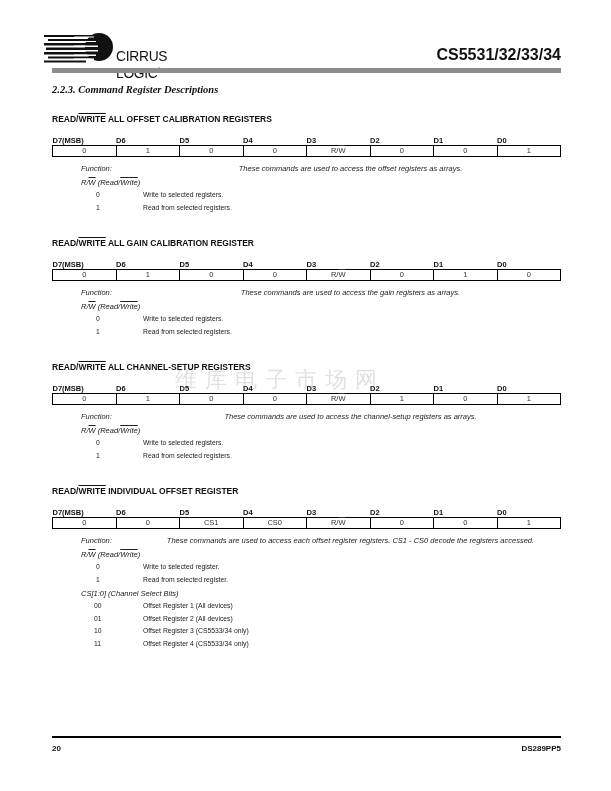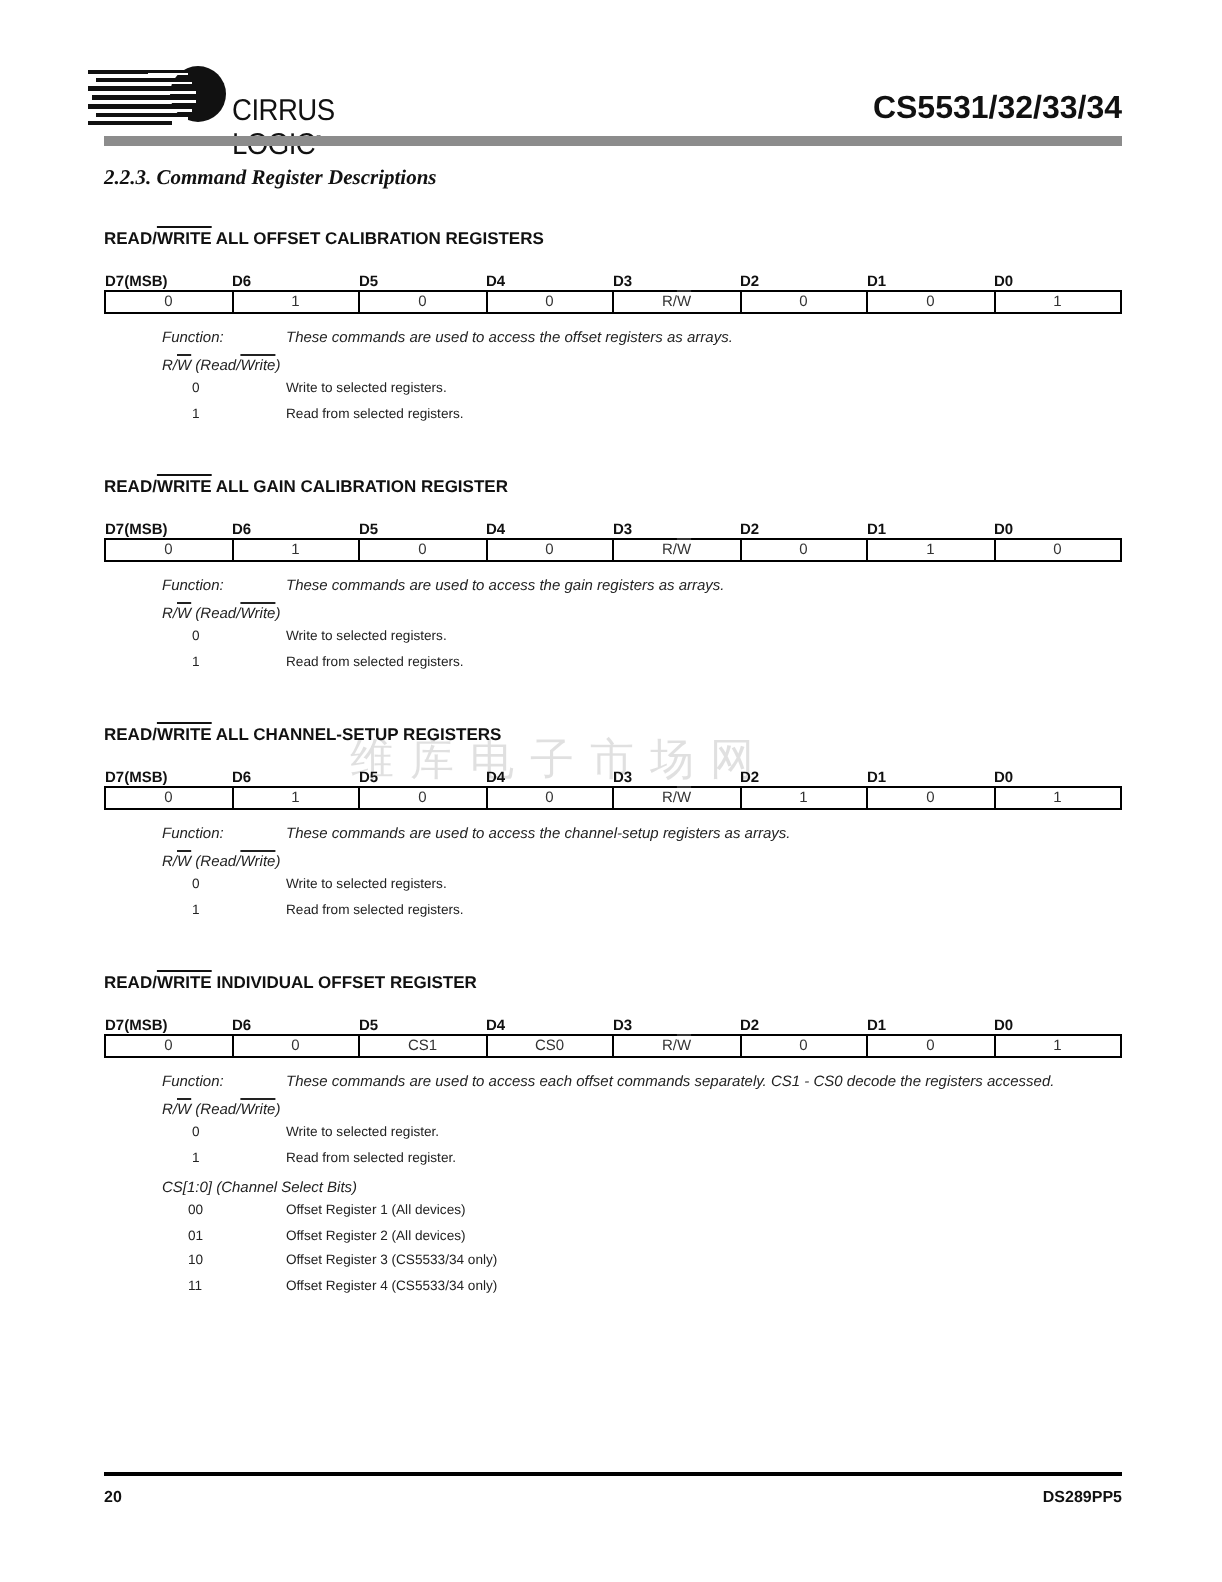--- a/index.html
+++ b/index.html
@@ -15,21 +15,21 @@
                    font-weight: bold; font-style: italic; font-size: 10.5px; }
   .block { position: absolute; left: 52px; width: 510px; }
   .block-title { font-weight: bold; font-size: 8.5px; height: 14px; }
   .ovl { text-decoration: overline; }
   table.reg { border-collapse: collapse; width: 509px; margin-top: 8px; table-layout: fixed; }
   table.reg th { font-weight: bold; font-size: 7.5px; text-align: left; padding: 0; height: 9px; line-height: 9px; }
   table.reg td { font-size: 7.5px; text-align: center; padding: 0; height: 10px; line-height: 10px;
                  border: 1px solid #000; color: #333; }
   .func { margin-left: 29px; margin-top: 6px; font-style: italic; font-size: 7.5px; display: flex; color: #222; }
   .func .lbl { width: 62px; flex: none; }
-  .func .txt { width: 415px; line-height: 12px; }
+  .func .txt { width: 415px; line-height: 12px; text-align: center; }
   .func .lbl { line-height: 12px; }
   .sub { margin-left: 29px; margin-top: 2px; font-style: italic; font-size: 7.5px; color: #222; height: 12px; line-height: 12px; }
   .opt { display: flex; font-size: 6.8px; height: 12.5px; line-height: 12.5px; color: #222; }
   .opt .code { width: 62px; padding-left: 44px; box-sizing: border-box; flex: none; }
   .opt .code.wide { padding-left: 42px; }
   .opt .code { width: 91px; }
   .footer-bar { position: absolute; left: 52px; top: 736px; width: 509px; height: 2px; background: #000; }
   .footer-left { position: absolute; left: 52px; top: 744px; font-weight: bold; font-size: 8px; text-align: center; }
   .footer-right { position: absolute; right: 50px; top: 744px; font-weight: bold; font-size: 8px; }
   .watermark { position: absolute; left: 175px; top: 365px; font-family: "DejaVu Serif", serif;
@@ -237,21 +237,21 @@
             <td>CS0</td>
             <td>R/<span class="ovl">W</span></td>
             <td>0</td>
             <td>0</td>
             <td>1</td>
           </tr>
         </tbody>
     </table>
     <div class="func">
       <span class="lbl">Function:</span>
-      <span class="txt">These commands are used to access each offset commands separately. CS1 - CS0 decode the registers accessed.</span>
+      <span class="txt">These commands are used to access each offset register registers. CS1 - CS0 decode the registers accessed.</span>
     </div>
     <div class="sub">
       <span>R/</span><span class="ovl">W</span><span> (Read/</span><span class="ovl">Write</span><span>)</span>
     </div>
     <div class="opts">
         <div class="opt">
           <span class="code">0</span>
           <span>Write to selected register.</span>
         </div>
         <div class="opt">

